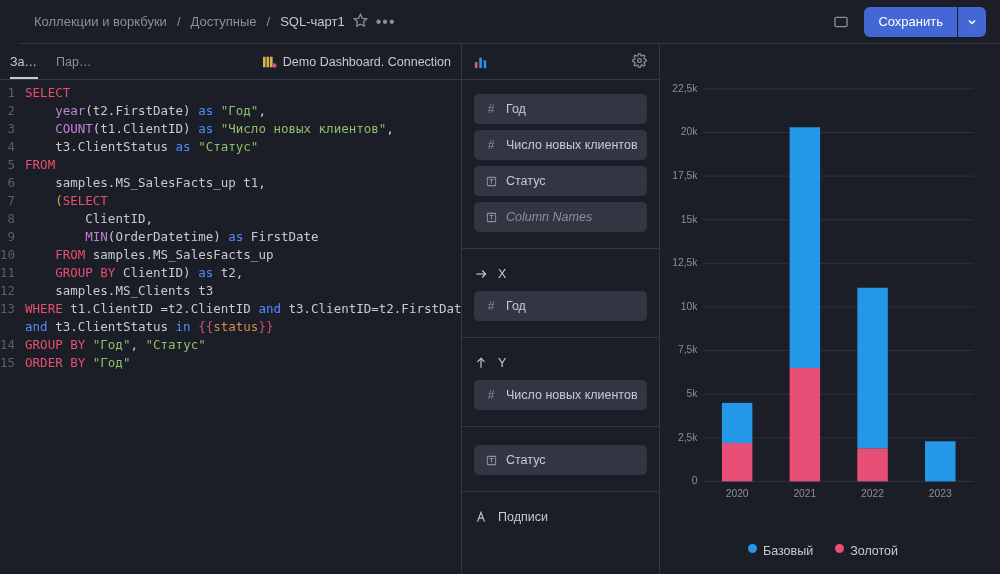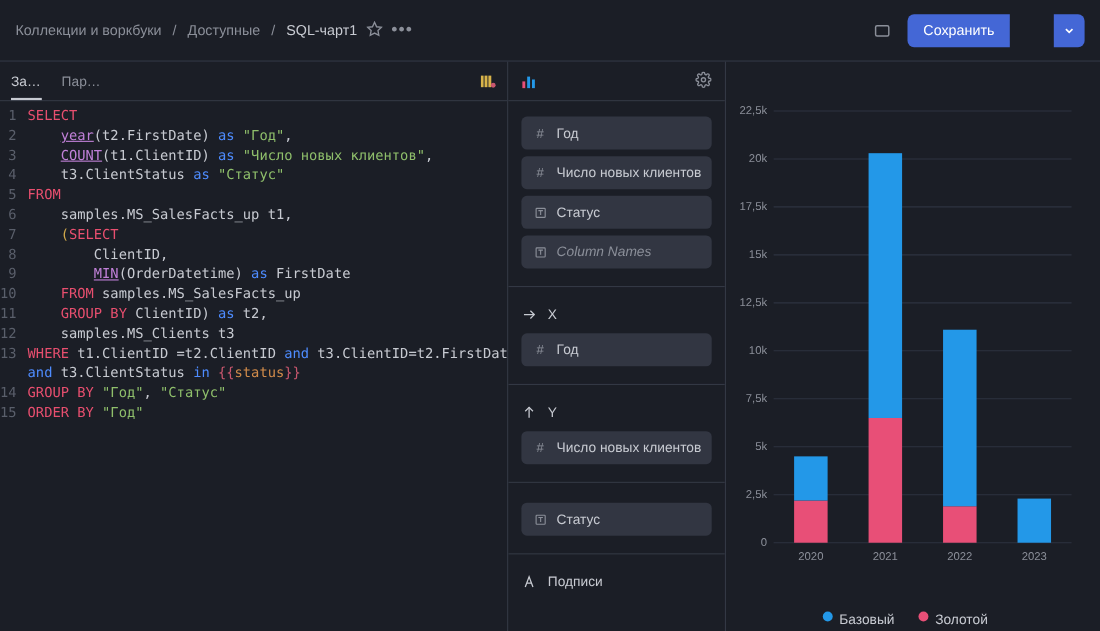--- a/index.html
+++ b/index.html
@@ -16,29 +16,29 @@
     --orange:#d18b4a;
     --green:#8fbf6b;
     --yellow:#d0a84a;
     --red:#c9576e;
     --purple:#c080d8;
     --mono:"Menlo","Consolas",monospace;
   }
   *{box-sizing:border-box;}
   html,body{margin:0;padding:0;width:1000px;height:574px;background:var(--bg);color:var(--text);font-family:-apple-system,BlinkMacSystemFont,"Segoe UI",Arial,sans-serif;font-size:13px;overflow:hidden;}
   
-  .hdr{height:56px;display:flex;align-items:center;padding:0 14px;gap:8px;border-bottom:1px solid var(--border);}
+  .hdr{height:44px;display:flex;align-items:center;padding:0 14px;gap:8px;border-bottom:1px solid var(--border);margin-left:20px;}
   .crumb{color:var(--text-dim);}
   .crumb.last{color:var(--text);}
   .crumb-sep{color:var(--text-dim);margin:0 2px;}
   .star{color:var(--text-dim);cursor:pointer;}
   .dots{color:var(--text-dim);font-size:16px;letter-spacing:1px;cursor:pointer;}
   .spacer{flex:1;}
   .icon-btn{width:30px;height:30px;border-radius:6px;display:flex;align-items:center;justify-content:center;cursor:pointer;color:var(--text-dim);}
-  .save-group{display:flex;gap:39px;}
+  .save-group{display:flex;}
   .save-btn{background:#4467d6;color:#fff;height:30px;padding:0 14px;border-radius:6px 0 0 6px;display:flex;align-items:center;cursor:pointer;}
   .save-drop{background:#4467d6;color:#fff;height:30px;width:28px;border-radius:0 6px 6px 0;display:flex;align-items:center;justify-content:center;cursor:pointer;margin-left:1px;}
   
   .main{display:flex;height:calc(574px - 44px);}
   .col-editor{width:462px;display:flex;flex-direction:column;border-right:1px solid var(--border);}
   .col-cfg{width:198px;border-right:1px solid var(--border);display:flex;flex-direction:column;overflow:hidden;}
   .col-chart{flex:1;display:flex;flex-direction:column;}
   
   .tabs{height:36px;display:flex;align-items:center;padding:0 10px;gap:18px;border-bottom:1px solid var(--border);font-size:12.5px;}
   .tab{color:var(--text-dim);cursor:pointer;white-space:nowrap;overflow:hidden;text-overflow:ellipsis;}
@@ -47,21 +47,21 @@
   .tab.short2{max-width:40px;}
   .conn{margin-left:auto;display:flex;align-items:center;gap:6px;max-width:190px;color:var(--text);}
   .conn-ico{width:14px;height:14px;}
   .conn-txt{overflow:hidden;text-overflow:ellipsis;white-space:nowrap;}
   
   .code{flex:1;overflow:hidden;font-family:var(--mono);font-size:12.5px;line-height:18px;display:flex;padding-top:4px;}
   .gutter{width:36px;text-align:right;color:#5a5f6b;padding-right:10px;}
   .codebody{flex:1;white-space:pre;}
   .kw{color:var(--pink);}
   .kw2{color:var(--blue);}
-  .fn{color:var(--purple);text-decoration:underline;}
+  .fn{color:var(--purple);}
   .str{color:var(--green);}
   .par{color:var(--yellow);}
   .templ{color:var(--orange);}
   .templbr{color:var(--red);}
   
   .cfg-head{height:36px;display:flex;align-items:center;gap:8px;padding:0 12px;border-bottom:1px solid var(--border);font-size:12.5px;}
   .cfg-head svg{flex-shrink:0;}
   .gear{margin-left:auto;color:var(--text-dim);cursor:pointer;}
   .cfg-body{flex:1;overflow-y:auto;padding-bottom:12px;}
   .sect{padding:14px 12px 6px;}
@@ -119,20 +119,21 @@
     <div class="tabs">
       <span class="tab active short">Запрос</span>
       <span class="tab short2">Параметры</span>
       <span class="conn">
         <svg class="conn-ico" viewBox="0 0 16 16">
             <rect x="0" y="2" width="3" height="12" fill="#d9b44a"></rect>
             <rect x="4" y="2" width="3" height="12" fill="#d9b44a"></rect>
             <rect x="8" y="2" width="3" height="12" fill="#d9b44a"></rect>
             <circle cx="13" cy="12" r="2.5" fill="#c9576e"></circle>
           </svg>
+        <span class="conn-txt">Demo Dashboard. Connection</span>
       </span>
     </div>
     <div class="code">
       <div class="gutter">1<br>2<br>3<br>4<br>5<br>6<br>7<br>8<br>9<br>10<br>11<br>12<br>13<br><br>14<br>15</div>
       <div class="codebody"><span class="kw">SELECT</span>
     <span class="fn">year</span><span>(t2.FirstDate) </span><span class="kw2">as </span><span class="str">"Год"</span><span>,</span>
     <span class="fn">COUNT</span><span>(t1.ClientID) </span><span class="kw2">as </span><span class="str">"Число новых клиентов"</span><span>,</span>
     <span>t3.ClientStatus </span><span class="kw2">as </span><span class="str">"Статус"</span>
 <span class="kw">FROM</span>
     <span>samples.MS_SalesFacts_up t1,</span>

